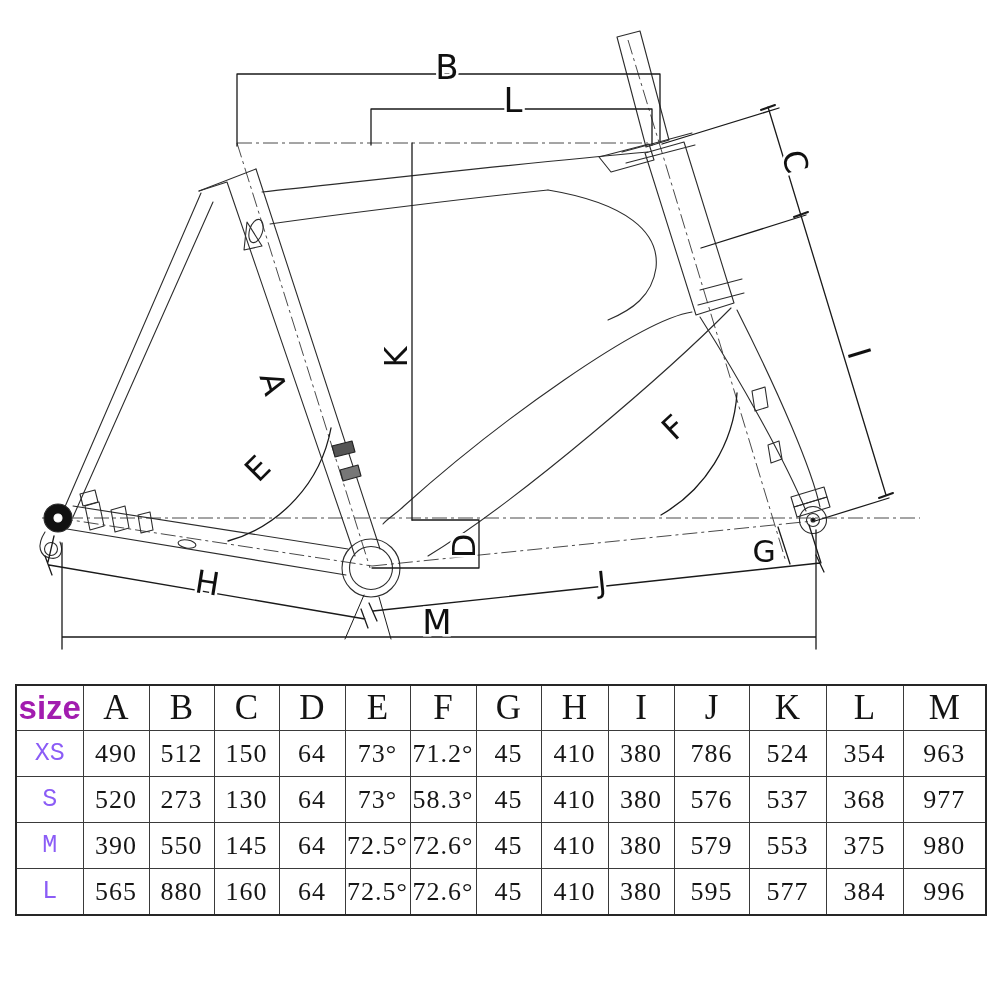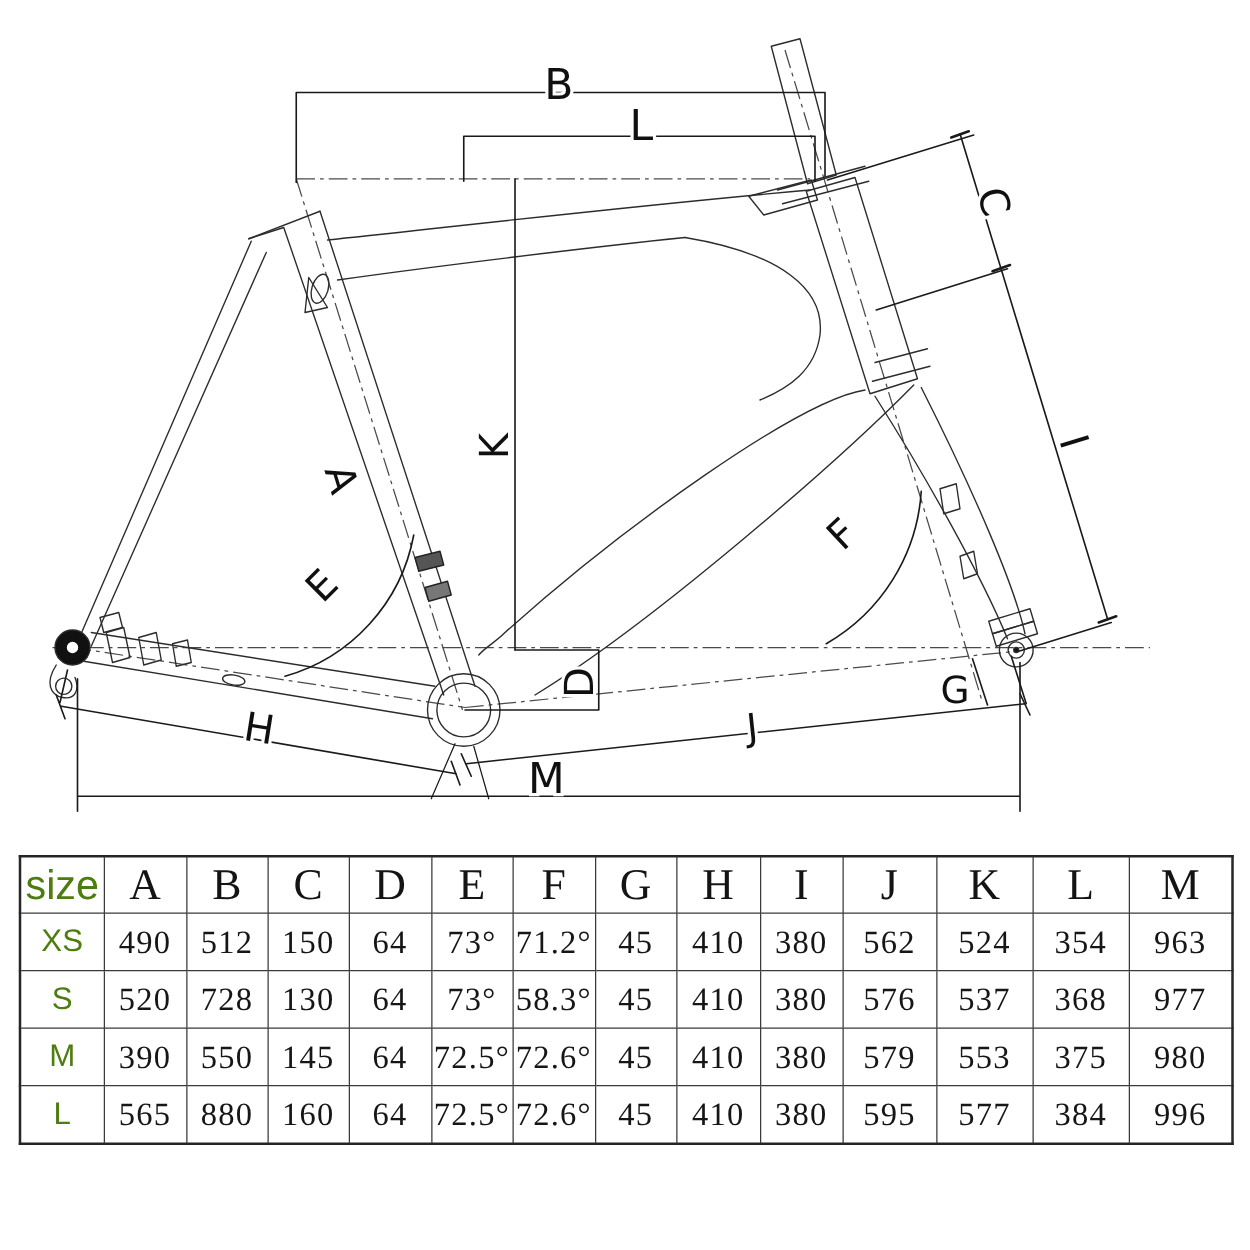--- a/index.html
+++ b/index.html
@@ -4,23 +4,23 @@
 <style>
   html,body{margin:0;padding:0;background:#ffffff;}
   body{width:1000px;height:1000px;overflow:hidden;font-family:"Liberation Sans",sans-serif;}
   .diagram-wrap{width:1000px;height:662px;}
   svg text{fill:#101010;paint-order:stroke;stroke:#ffffff;stroke-width:5px;font-family:"DejaVu Sans",sans-serif;}
   .table-wrap{padding:22px 15px 0 15px;}
   table.geo{width:970px;border-collapse:collapse;table-layout:fixed;border:2px solid #262626;}
   table.geo th,table.geo td{border:1px solid #3a3a3a;text-align:center;padding:0;vertical-align:middle;}
   table.geo thead th{height:44px;}
   table.geo tbody td{height:45px;}
-  th.size-header{font-family:"Liberation Sans",sans-serif;font-weight:normal;font-size:33px;color:#4d7c0f;}
+  th.size-header{font-family:"Liberation Sans",sans-serif;font-weight:bold;font-size:33px;color:#a21caf;}
   th.col-header{font-family:"Liberation Serif",serif;font-weight:400;font-size:35px;color:#141414;}
-  td.size-cell{font-family:Liberation Sans, sans-serif;font-size:25px;color:#4d7c0f;}
+  td.size-cell{font-family:Liberation Mono, monospace;font-size:25px;color:#8b5cf6;}
   td.value-cell{font-family:"Liberation Serif",serif;font-size:26px;color:#161616;letter-spacing:1px;}
 </style>
 </head>
 <body>
 
 <div class="diagram-wrap">
 <svg width="1000" height="662" viewBox="0 0 1000 662" xmlns="http://www.w3.org/2000/svg">
 
   <g stroke="#4a4a4a" stroke-width="1" fill="none" stroke-dasharray="15 4 3 4">
     <path d="M42,518 L920,518"></path>
@@ -175,29 +175,29 @@
           <td class="size-cell">XS</td>
           <td class="value-cell">490</td>
           <td class="value-cell">512</td>
           <td class="value-cell">150</td>
           <td class="value-cell">64</td>
           <td class="value-cell">73°</td>
           <td class="value-cell">71.2°</td>
           <td class="value-cell">45</td>
           <td class="value-cell">410</td>
           <td class="value-cell">380</td>
-          <td class="value-cell">562</td>
+          <td class="value-cell">786</td>
           <td class="value-cell">524</td>
           <td class="value-cell">354</td>
           <td class="value-cell">963</td>
         </tr>
         <tr>
           <td class="size-cell">S</td>
           <td class="value-cell">520</td>
-          <td class="value-cell">728</td>
+          <td class="value-cell">273</td>
           <td class="value-cell">130</td>
           <td class="value-cell">64</td>
           <td class="value-cell">73°</td>
           <td class="value-cell">58.3°</td>
           <td class="value-cell">45</td>
           <td class="value-cell">410</td>
           <td class="value-cell">380</td>
           <td class="value-cell">576</td>
           <td class="value-cell">537</td>
           <td class="value-cell">368</td>

